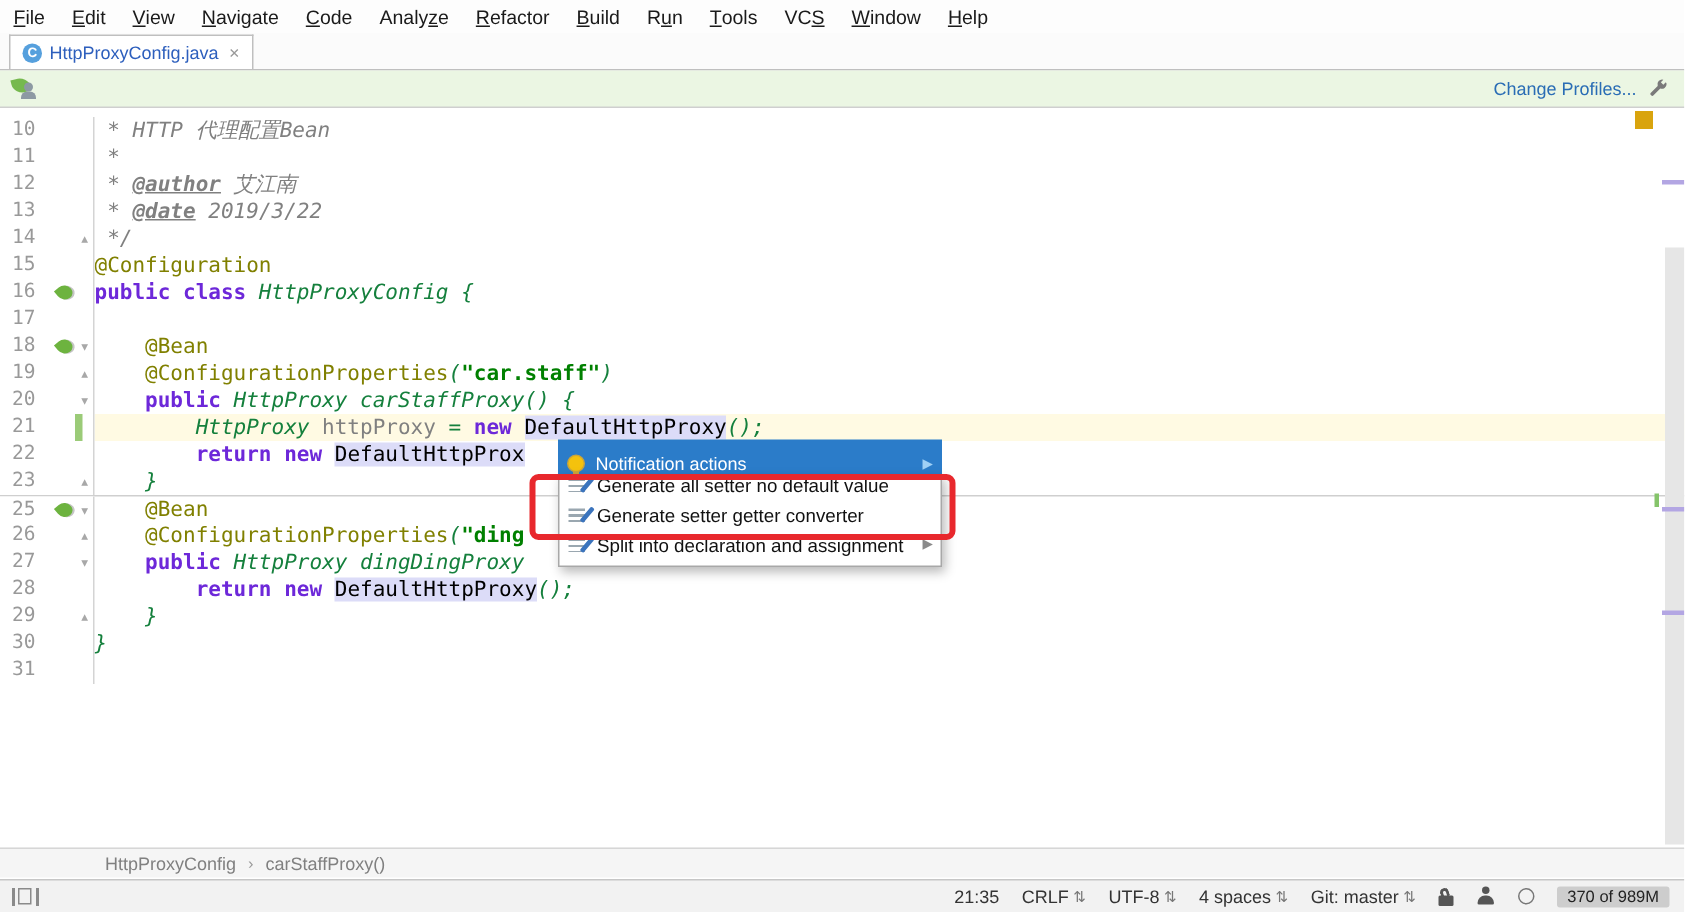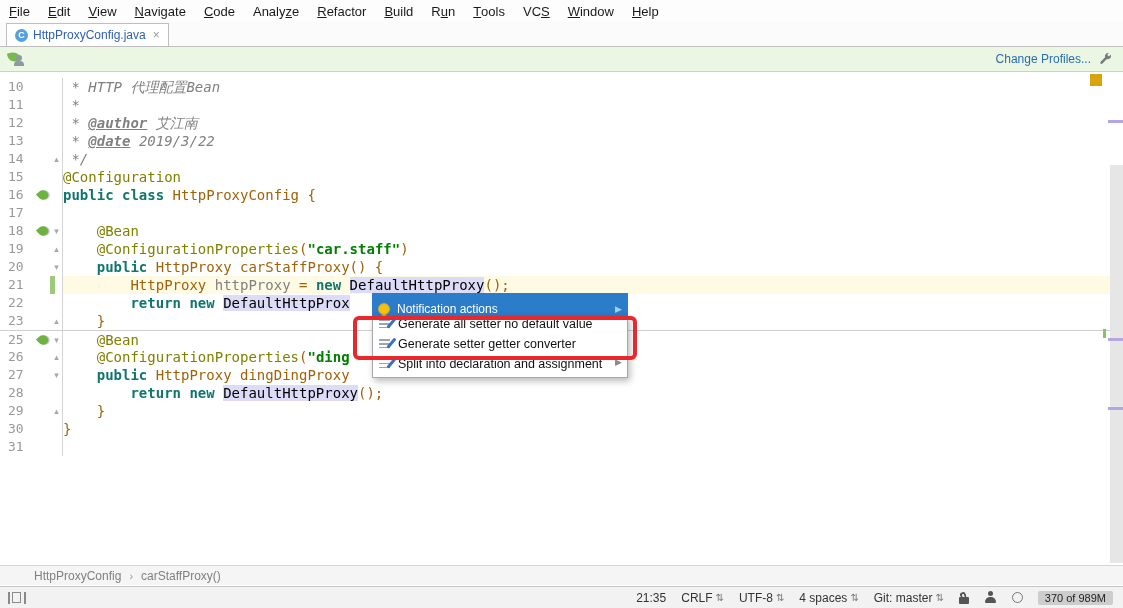--- a/index.html
+++ b/index.html
@@ -45,23 +45,23 @@
   .gic{width:16px;display:flex;align-items:center;justify-content:center;}
   .leaf{width:10px;height:10px;background:#6db33f;border-radius:0 70% 50% 70%;
         transform:rotate(-40deg);box-shadow:1px 1px 0 rgba(90,90,90,.35);}
   .fold{width:12px;text-align:center;font-size:9px;color:#a8a8a8;line-height:18px;}
   .chg{position:absolute;left:50px;top:0;width:5px;height:18px;background:#9bcb78;}
   .cln{flex:1;font:14px/18px "DejaVu Sans Mono",monospace;white-space:pre;color:#000;}
   .cln.cur{background:#fffae3;}
   .tk-c{color:#808080;font-style:italic;}
   .tk-ct{color:#808080;font-style:italic;font-weight:bold;text-decoration:underline;}
   .tk-a{color:#808000;}
-  .tk-k{color:#0f766e;font-weight:bold;}
+  .tk-k{color:#6d28d9;font-weight:bold;}
   .tk-s{color:#008000;font-weight:bold;}
-  .tk-p{color:#a16207;}
+  .tk-p{color:#15803d;font-style:italic;}
   .tk-g{color:#808080;}
   .tk-h{color:#000000;background:#dcdcf8;}
 
   
   .sb-thumb{position:absolute;right:0;top:93px;width:13px;height:398px;background:#e6e6e6;}
   .insp-square{position:absolute;left:1090px;top:2px;width:12px;height:12px;background:#d9a40e;}
   .sb-mark{position:absolute;left:1108px;width:15px;height:3px;}
   .sb-green{position:absolute;left:1103px;width:3px;height:9px;background:#85c46a;}
 
   
@@ -81,21 +81,21 @@
         transform:rotate(40deg);border-radius:1px;}
   .pitem .sub{margin-left:auto;color:#8a8a8a;font-size:9px;}
 
   
   .red-box{position:absolute;left:353px;top:316px;width:276px;height:36px;border:4px solid #e8282d;
            border-radius:6px;z-index:60;}
 
   
   .breadcrumbs{position:absolute;left:0;top:565px;width:1123px;height:20px;background:#f5f5f5;
         border-top:1px solid #d6d6d6;display:flex;align-items:center;font-size:12px;color:#808080;
-        padding-left:34px;box-sizing:border-box;gap:8px;}
+        padding-left:70px;box-sizing:border-box;gap:8px;}
   .crumb-sep{font-size:11px;color:#9a9a9a;}
 
   
   .statusbar{position:absolute;left:0;top:586px;width:1123px;height:22px;background:#f2f2f2;
         border-top:1px solid #c6c6c6;display:flex;align-items:center;font-size:12px;color:#333;box-sizing:border-box;}
   .tw-toggle{position:relative;width:18px;height:12px;margin-left:8px;}
   .tw-toggle .bar{position:absolute;top:0;width:2px;height:12px;background:#8a8a8a;}
   .tw-toggle .bl{left:0;} .tw-toggle .br{right:0;}
   .tw-toggle .box{position:absolute;left:4px;top:0;width:9px;height:11px;border:1.5px solid #8a8a8a;box-sizing:border-box;}
   .sb-right{margin-left:auto;display:flex;align-items:center;gap:15px;padding-right:10px;}

